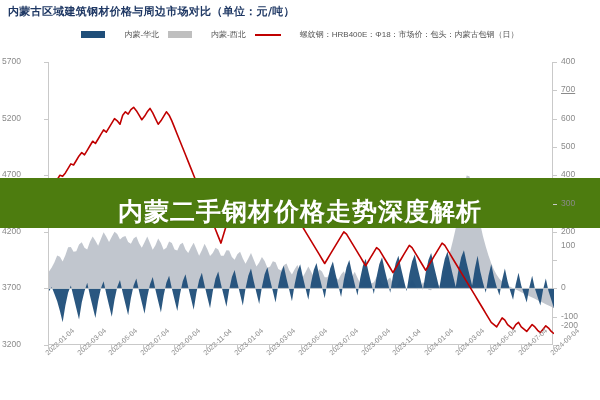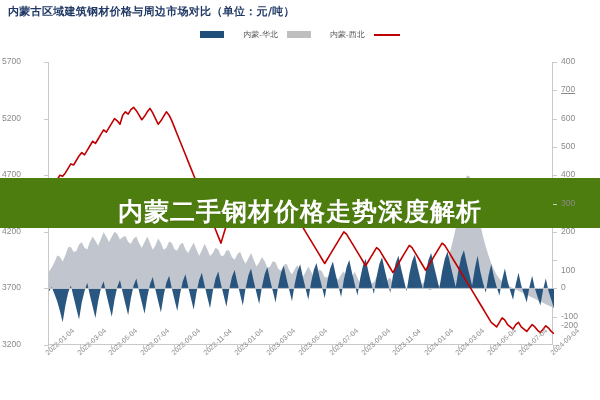--- a/index.html
+++ b/index.html
@@ -75,20 +75,21 @@
     <div class="legend-item">
       <span class="swatch" style="background: rgb(31, 78, 121);"></span>
       <span class="legend-label">内蒙-华北</span>
     </div>
     <div class="legend-item">
       <span class="swatch" style="background: rgb(191, 191, 191);"></span>
       <span class="legend-label">内蒙-西北</span>
     </div>
     <div class="legend-item">
       <span class="swatch line" style="background: rgb(192, 0, 0);"></span>
+      <span class="legend-label">螺纹钢：HRB400E：Φ18：市场价：包头：内蒙古包钢（日）</span>
     </div>
   </div>
 
   <div id="yaxis-left"></div>
   <div id="yaxis-right"></div>
   <div id="xaxis"></div>
 
   <div class="plot" id="plot">
       <svg width="505" height="283">
         <path d="M 0 226.40 L 0.00 209.42 L 2.73 205.40 L 5.46 200.13 L 8.19 193.59 L 10.92 194.66 L 13.65 199.40 L 16.38 193.28 L 19.11 185.21 L 21.84 184.94 L 24.57 189.69 L 27.30 189.19 L 30.03 182.50 L 32.76 180.28 L 35.49 185.63 L 38.22 187.54 L 40.95 179.78 L 43.68 174.62 L 46.41 178.75 L 49.14 183.76 L 51.86 177.07 L 54.59 170.37 L 57.32 174.70 L 60.05 180.05 L 62.78 174.70 L 65.51 169.65 L 68.24 172.06 L 70.97 177.41 L 73.70 175.12 L 76.43 173.97 L 79.16 179.93 L 81.89 181.81 L 84.62 176.45 L 87.35 174.54 L 90.08 181.23 L 92.81 185.86 L 95.54 180.36 L 98.27 174.43 L 101.00 181.12 L 103.73 187.81 L 106.46 183.15 L 109.19 176.61 L 111.92 181.01 L 114.65 187.70 L 117.38 185.79 L 120.11 179.55 L 122.84 180.89 L 125.57 187.58 L 128.30 188.42 L 131.03 182.50 L 133.76 180.78 L 136.49 187.47 L 139.22 191.06 L 141.95 185.44 L 144.68 180.66 L 147.41 187.35 L 150.14 193.70 L 152.86 188.35 L 155.59 181.69 L 158.32 187.24 L 161.05 193.93 L 163.78 190.99 L 166.51 185.63 L 169.24 187.62 L 171.97 193.82 L 174.70 193.63 L 177.43 188.27 L 180.16 188.42 L 182.89 195.12 L 185.62 197.68 L 188.35 192.33 L 191.08 189.72 L 193.81 196.42 L 196.54 201.73 L 199.27 196.38 L 202.00 191.03 L 204.73 197.72 L 207.46 204.41 L 210.19 200.43 L 212.92 195.08 L 215.65 199.02 L 218.38 205.71 L 221.11 204.49 L 223.84 199.13 L 226.57 200.32 L 229.30 207.01 L 232.03 208.54 L 234.76 203.19 L 237.49 201.62 L 240.22 208.31 L 242.95 212.59 L 245.68 207.24 L 248.41 202.92 L 251.14 209.57 L 253.86 214.93 L 256.59 209.88 L 259.32 204.52 L 262.05 209.50 L 264.78 215.12 L 267.51 212.52 L 270.24 207.16 L 272.97 209.38 L 275.70 215.31 L 278.43 215.16 L 281.16 209.80 L 283.89 209.27 L 286.62 215.50 L 289.35 217.80 L 292.08 212.44 L 294.81 209.15 L 297.54 215.69 L 300.27 220.43 L 303.00 215.08 L 305.73 209.73 L 308.46 215.73 L 311.19 221.24 L 313.92 217.72 L 316.65 212.36 L 319.38 215.62 L 322.11 221.43 L 324.84 220.36 L 327.57 215.00 L 330.30 215.50 L 333.03 221.62 L 335.76 223.00 L 338.49 217.64 L 341.22 215.39 L 343.95 221.81 L 346.68 225.64 L 349.41 220.28 L 352.14 215.27 L 354.86 221.96 L 357.59 227.36 L 360.32 222.92 L 363.05 217.57 L 365.78 221.85 L 368.51 227.55 L 371.24 225.56 L 373.97 220.20 L 376.70 221.73 L 379.43 227.74 L 382.16 228.20 L 384.89 222.84 L 387.62 221.62 L 390.35 224.11 L 393.08 216.07 L 395.81 207.81 L 398.54 198.44 L 401.27 189.00 L 404.00 178.29 L 406.73 166.24 L 409.46 152.93 L 412.19 138.36 L 414.92 124.75 L 417.65 113.43 L 420.38 114.19 L 423.11 123.07 L 425.84 135.38 L 428.57 148.77 L 431.30 162.15 L 434.03 174.39 L 436.76 184.60 L 439.49 193.55 L 442.22 201.24 L 444.95 207.66 L 447.68 212.82 L 450.41 216.72 L 453.14 219.40 L 455.86 222.08 L 458.59 223.46 L 461.32 224.79 L 464.05 226.13 L 466.78 227.47 L 469.51 228.81 L 472.24 230.15 L 474.97 231.49 L 477.70 232.82 L 480.43 234.16 L 483.16 235.50 L 485.89 236.84 L 488.62 238.18 L 491.35 239.52 L 494.08 240.86 L 496.81 242.19 L 499.54 243.53 L 502.27 244.87 L 505.00 246.21 L 505.00 226.40 Z" fill="#b6bcc6" fill-opacity="0.85" stroke="none"></path>
@@ -121,21 +122,21 @@
     <div class="ytick ytick-right" style="left: 561px; top: 112.6px;">600</div>
     <div class="tickmark-r" style="left: 553px; top: 118.6px;"></div>
     <div class="ytick ytick-right" style="left: 561px; top: 140.9px;">500</div>
     <div class="tickmark-r" style="left: 553px; top: 146.9px;"></div>
     <div class="ytick ytick-right" style="left: 561px; top: 169.2px;">400</div>
     <div class="tickmark-r" style="left: 553px; top: 175.2px;"></div>
     <div class="ytick ytick-right" style="left: 561px; top: 197.5px; text-align: center;">300</div>
     <div class="tickmark-r" style="left: 553px; top: 203.5px;"></div>
     <div class="ytick ytick-right" style="left: 561px; top: 225.8px;">200</div>
     <div class="tickmark-r" style="left: 553px; top: 231.8px;"></div>
-    <div class="ytick ytick-right" style="left: 561px; top: 265px;">100</div>
+    <div class="ytick ytick-right" style="left: 561px; top: 240px;">100</div>
     <div class="tickmark-r" style="left: 553px; top: 260.1px;"></div>
     <div class="ytick ytick-right" style="left: 561px; top: 282.4px;">0</div>
     <div class="tickmark-r" style="left: 553px; top: 288.4px;"></div>
     <div class="ytick ytick-right" style="left: 561px; top: 310.7px;">-100</div>
     <div class="tickmark-r" style="left: 553px; top: 316.7px;"></div>
     <div class="ytick ytick-right" style="left: 561px; top: 320px;">-200</div>
     <div class="tickmark-r" style="left: 553px; top: 345px;"></div>
     <div class="xtick" style="left: 44px; top: 351px;">2022-01-04</div>
     <div class="xtickmark" style="left: 48px; top: 345px;"></div>
     <div class="xtick" style="left: 75.5625px; top: 351px;">2022-03-04</div>

